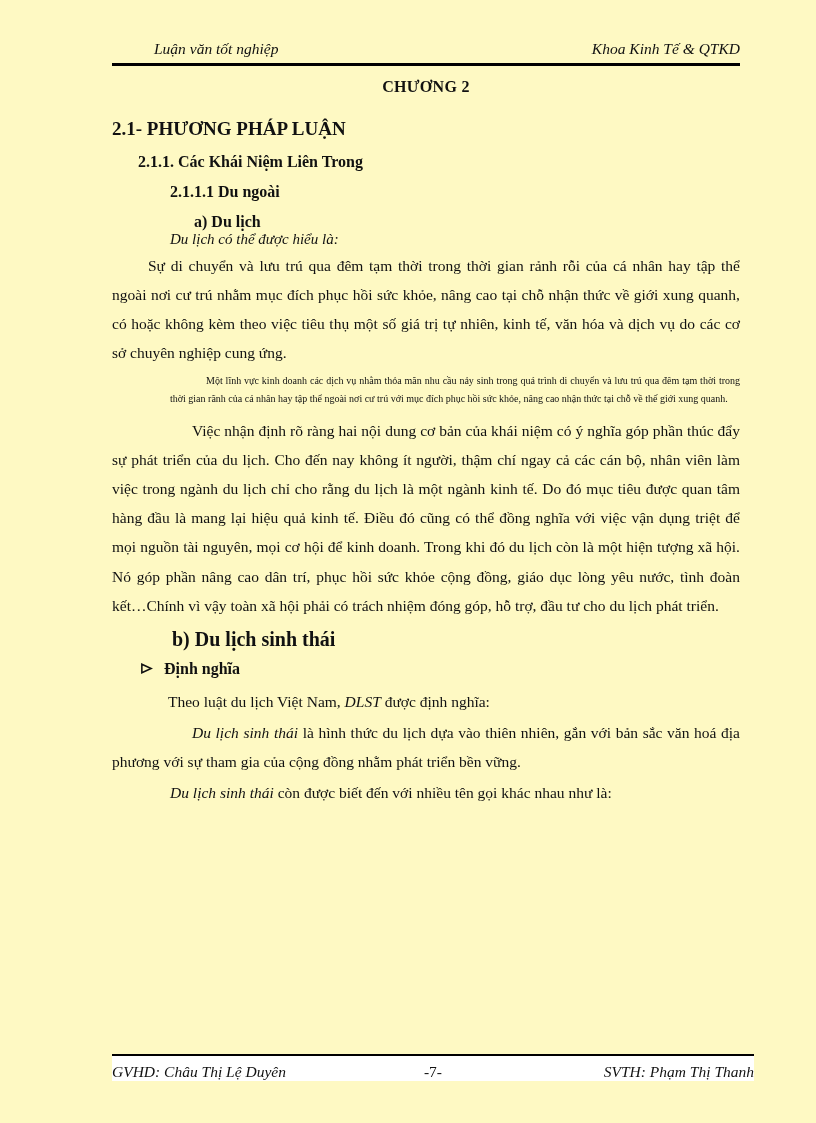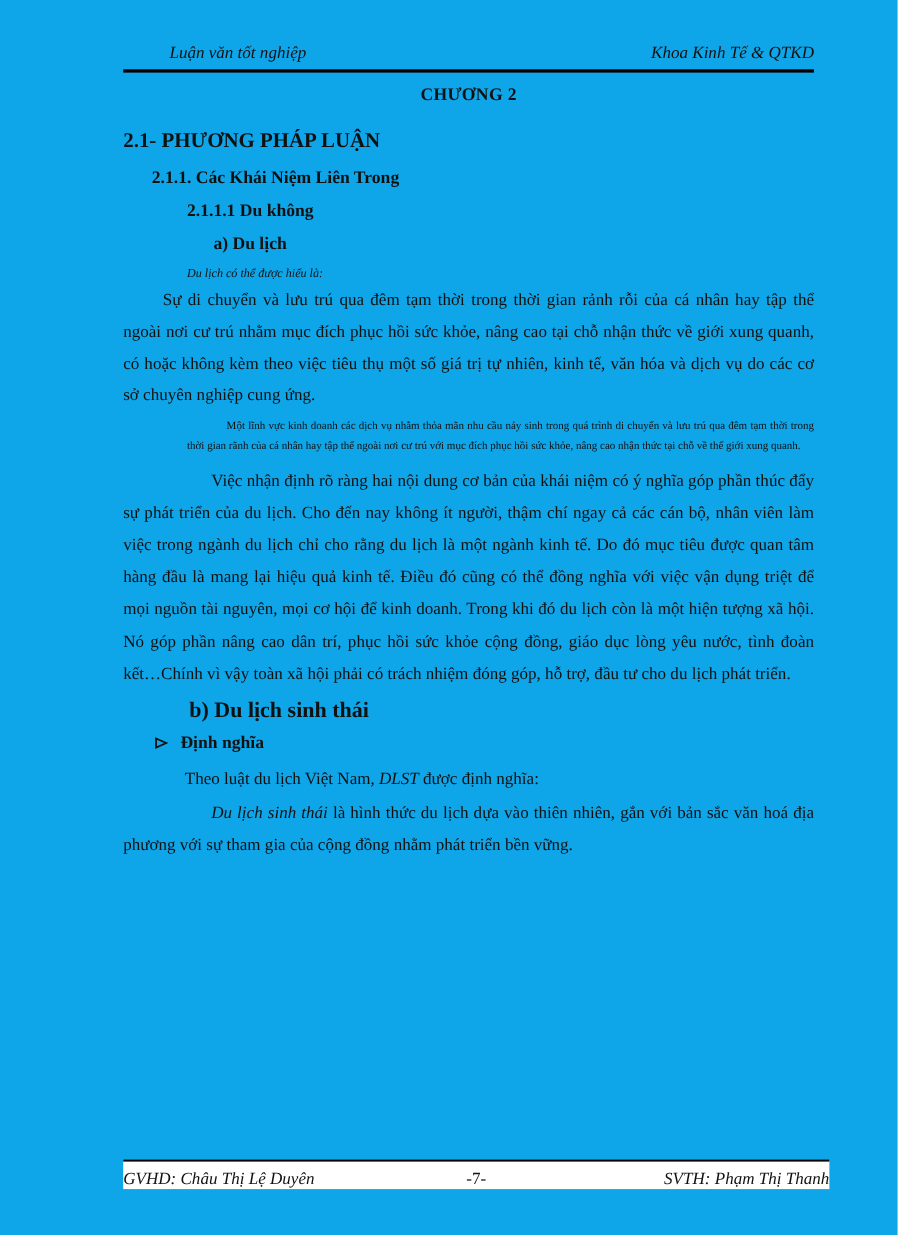--- a/index.html
+++ b/index.html
@@ -1,21 +1,21 @@
 <!DOCTYPE html>
 <html><head>
 <meta charset="utf-8">
 <style>
   * { margin: 0; padding: 0; box-sizing: border-box; }
   html, body { background: #e8e8e8; }
   .page {
     width: 816px;
     height: 1123px;
     margin: 0 auto;
-    background: #0ea5e9;
+    background: #fef9c3;
     position: relative;
     overflow: hidden;
     font-family: "Liberation Serif", "DejaVu Serif", serif;
     color: #111111;
     padding: 40px 76px 12px 112px;
   }
   
   .running-header {
     display: flex;
     justify-content: space-between;
@@ -41,24 +41,23 @@
     font-size: 17.5px;
     letter-spacing: 0.2px;
   }
   
   .h21   { margin-top: 22px; font-weight: bold; font-size: 19px; }
   .h211  { margin-top: 13px; margin-left: 26px; font-weight: bold; font-size: 16px; }
   .h2111 { margin-top: 12px; margin-left: 58px; font-weight: bold; font-size: 16px; }
   .ha    { margin-top: 12px; margin-left: 82px; font-weight: bold; font-size: 16px; }
   .hb    { margin-top: 8px;  margin-left: 60px; font-weight: bold; font-size: 20px; }
   .intro {
-    margin-top: 12px;
     margin-left: 58px;
     font-style: italic;
-    font-size: 11px;
+    font-size: 15px;
     font-family: Liberation Serif, serif;
   }
   
   .para {
     font-size: 15.5px;
     line-height: 1.88;
     text-align: justify;
   }
   .p1 { margin-top: 3px; text-indent: 36px; }
   .quote {
@@ -108,21 +107,21 @@
 
   <div class="running-header">
     <span class="hdr-left">Luận văn tốt nghiệp</span>
     <span class="hdr-right">Khoa Kinh Tế &amp; QTKD</span>
   </div>
 
   <div class="chapter-label">CHƯƠNG 2</div>
 
   <div class="h21">2.1- PHƯƠNG PHÁP LUẬN</div>
   <div class="h211">2.1.1. Các Khái Niệm Liên Trong</div>
-  <div class="h2111">2.1.1.1 Du không</div>
+  <div class="h2111">2.1.1.1 Du ngoài</div>
   <div class="ha">a) Du lịch</div>
 
   <div class="intro">Du lịch có thể được hiểu là:</div>
 
   <p class="para p1">Sự di chuyển và lưu trú qua đêm tạm thời trong thời gian rảnh rỗi của cá nhân hay tập thể ngoài nơi cư trú nhằm mục đích phục hồi sức khỏe, nâng cao tại chỗ nhận thức về giới xung quanh, có hoặc không kèm theo việc tiêu thụ một số giá trị tự nhiên, kinh tế, văn hóa và dịch vụ do các cơ sở chuyên nghiệp cung ứng.</p>
 
   <p class="quote">Một lĩnh vực kinh doanh các dịch vụ nhằm thỏa mãn nhu cầu nảy sinh trong quá trình di chuyển và lưu trú qua đêm tạm thời trong thời gian rãnh của cá nhân hay tập thể ngoài nơi cư trú với mục đích phục hồi sức khỏe, nâng cao nhận thức tại chỗ về thế giới xung quanh.</p>
 
   <p class="para p2">Việc nhận định rõ ràng hai nội dung cơ bản của khái niệm có ý nghĩa góp phần thúc đẩy sự phát triển của du lịch. Cho đến nay không ít người, thậm chí ngay cả các cán bộ, nhân viên làm việc trong ngành du lịch chỉ cho rằng du lịch là một ngành kinh tế. Do đó mục tiêu được quan tâm hàng đầu là mang lại hiệu quả kinh tế. Điều đó cũng có thể đồng nghĩa với việc vận dụng triệt để mọi nguồn tài nguyên, mọi cơ hội để kinh doanh. Trong khi đó du lịch còn là một hiện tượng xã hội. Nó góp phần nâng cao dân trí, phục hồi sức khỏe cộng đồng, giáo dục lòng yêu nước, tình đoàn kết…Chính vì vậy toàn xã hội phải có trách nhiệm đóng góp, hỗ trợ, đầu tư cho du lịch phát triển.</p>
 
@@ -134,20 +133,21 @@
         <path d="M2 2.5 L12 7 L2 11.5 Z" fill="none" stroke="#111" stroke-width="1.7" stroke-linejoin="miter"></path>
       </svg>
     </span>
     <span class="def-label">Định nghĩa</span>
   </div>
 
   <p class="law-line"><span>Theo luật du lịch Việt Nam, </span><span class="it">DLST</span><span> được định nghĩa:</span></p>
 
   <p class="para eco"><span class="it">Du lịch sinh thái</span><span> là hình thức du lịch dựa vào thiên nhiên, gắn với bản sắc văn hoá địa phương với sự tham gia của cộng đồng nhằm phát triển bền vững.</span></p>
 
+  <p class="eco-alt"><span class="it">Du lịch sinh thái</span><span> còn được biết đến với nhiều tên gọi khác nhau như là:</span></p>
 
   <div class="running-footer">
     <span class="ftr-left">GVHD: Châu Thị Lệ Duyên</span>
     <span class="ftr-center">-7-</span>
     <span class="ftr-right">SVTH: Phạm Thị Thanh</span>
   </div>
 
 </div>
 
 </body></html>

